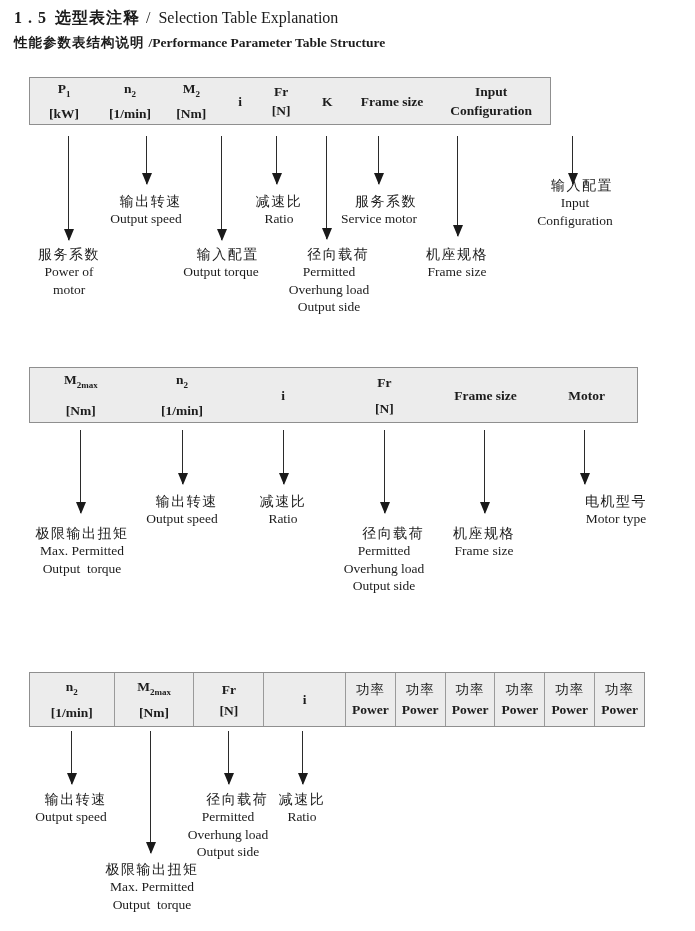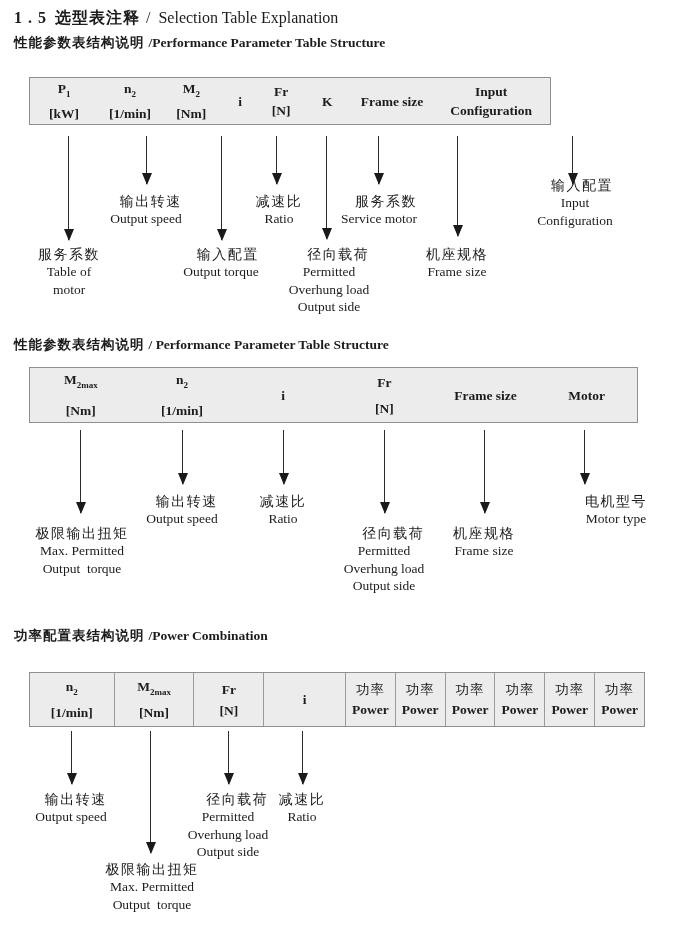--- a/index.html
+++ b/index.html
@@ -119,21 +119,21 @@
     </div>
   <div class="arrow" style="left:457px;top:136px;height:100px">
       <i class="head"></i>
     </div>
   <div class="arrow" style="left:572px;top:136px;height:48px">
       <i class="head"></i>
     </div>
 
   <div class="lbl" style="left:69px;top:245px">
     <div class="zh">服务系数</div>
-    <div class="en">Table of</div>
+    <div class="en">Power of</div>
     <div class="en">motor</div>
   </div>
   <div class="lbl" style="left:146px;top:192px">
     <div class="zh">输出转速</div>
     <div class="en">Output speed</div>
   </div>
   <div class="lbl" style="left:221px;top:245px">
     <div class="zh">输入配置</div>
     <div class="en">Output torque</div>
   </div>
@@ -154,23 +154,20 @@
   <div class="lbl" style="left:457px;top:245px">
     <div class="zh">机座规格</div>
     <div class="en">Frame size</div>
   </div>
   <div class="lbl" style="left:575px;top:176px">
     <div class="zh">输入配置</div>
     <div class="en">Input</div>
     <div class="en">Configuration</div>
   </div>
 
-  <div class="section-heading sh2">
-    <span class="h-zh">性能参数表结构说明</span><span class="h-en">/ Performance Parameter Table Structure</span>
-  </div>
 
   <div class="ptable t2">
     <div class="cell" style="width:102px">
       <div class="l1"><span>M</span><sub>2max</sub></div>
       <div class="l2">[Nm]</div>
     </div>
     <div class="cell" style="width:101px">
       <div class="l1"><span>n</span><sub>2</sub></div>
       <div class="l2">[1/min]</div>
     </div>
@@ -229,23 +226,20 @@
   </div>
   <div class="lbl" style="left:484px;top:524px">
     <div class="zh">机座规格</div>
     <div class="en">Frame size</div>
   </div>
   <div class="lbl" style="left:616px;top:492px">
     <div class="zh">电机型号</div>
     <div class="en">Motor type</div>
   </div>
 
-  <div class="section-heading sh3">
-    <span class="h-zh">功率配置表结构说明</span><span class="h-en">/Power Combination</span>
-  </div>
 
   <div class="ptable t3">
     <div class="cell" style="width:84px">
       <div class="l1"><span>n</span><sub>2</sub></div>
       <div class="l2">[1/min]</div>
     </div>
     <div class="cell" style="width:80px">
       <div class="l1"><span>M</span><sub>2max</sub></div>
       <div class="l2">[Nm]</div>
     </div>

